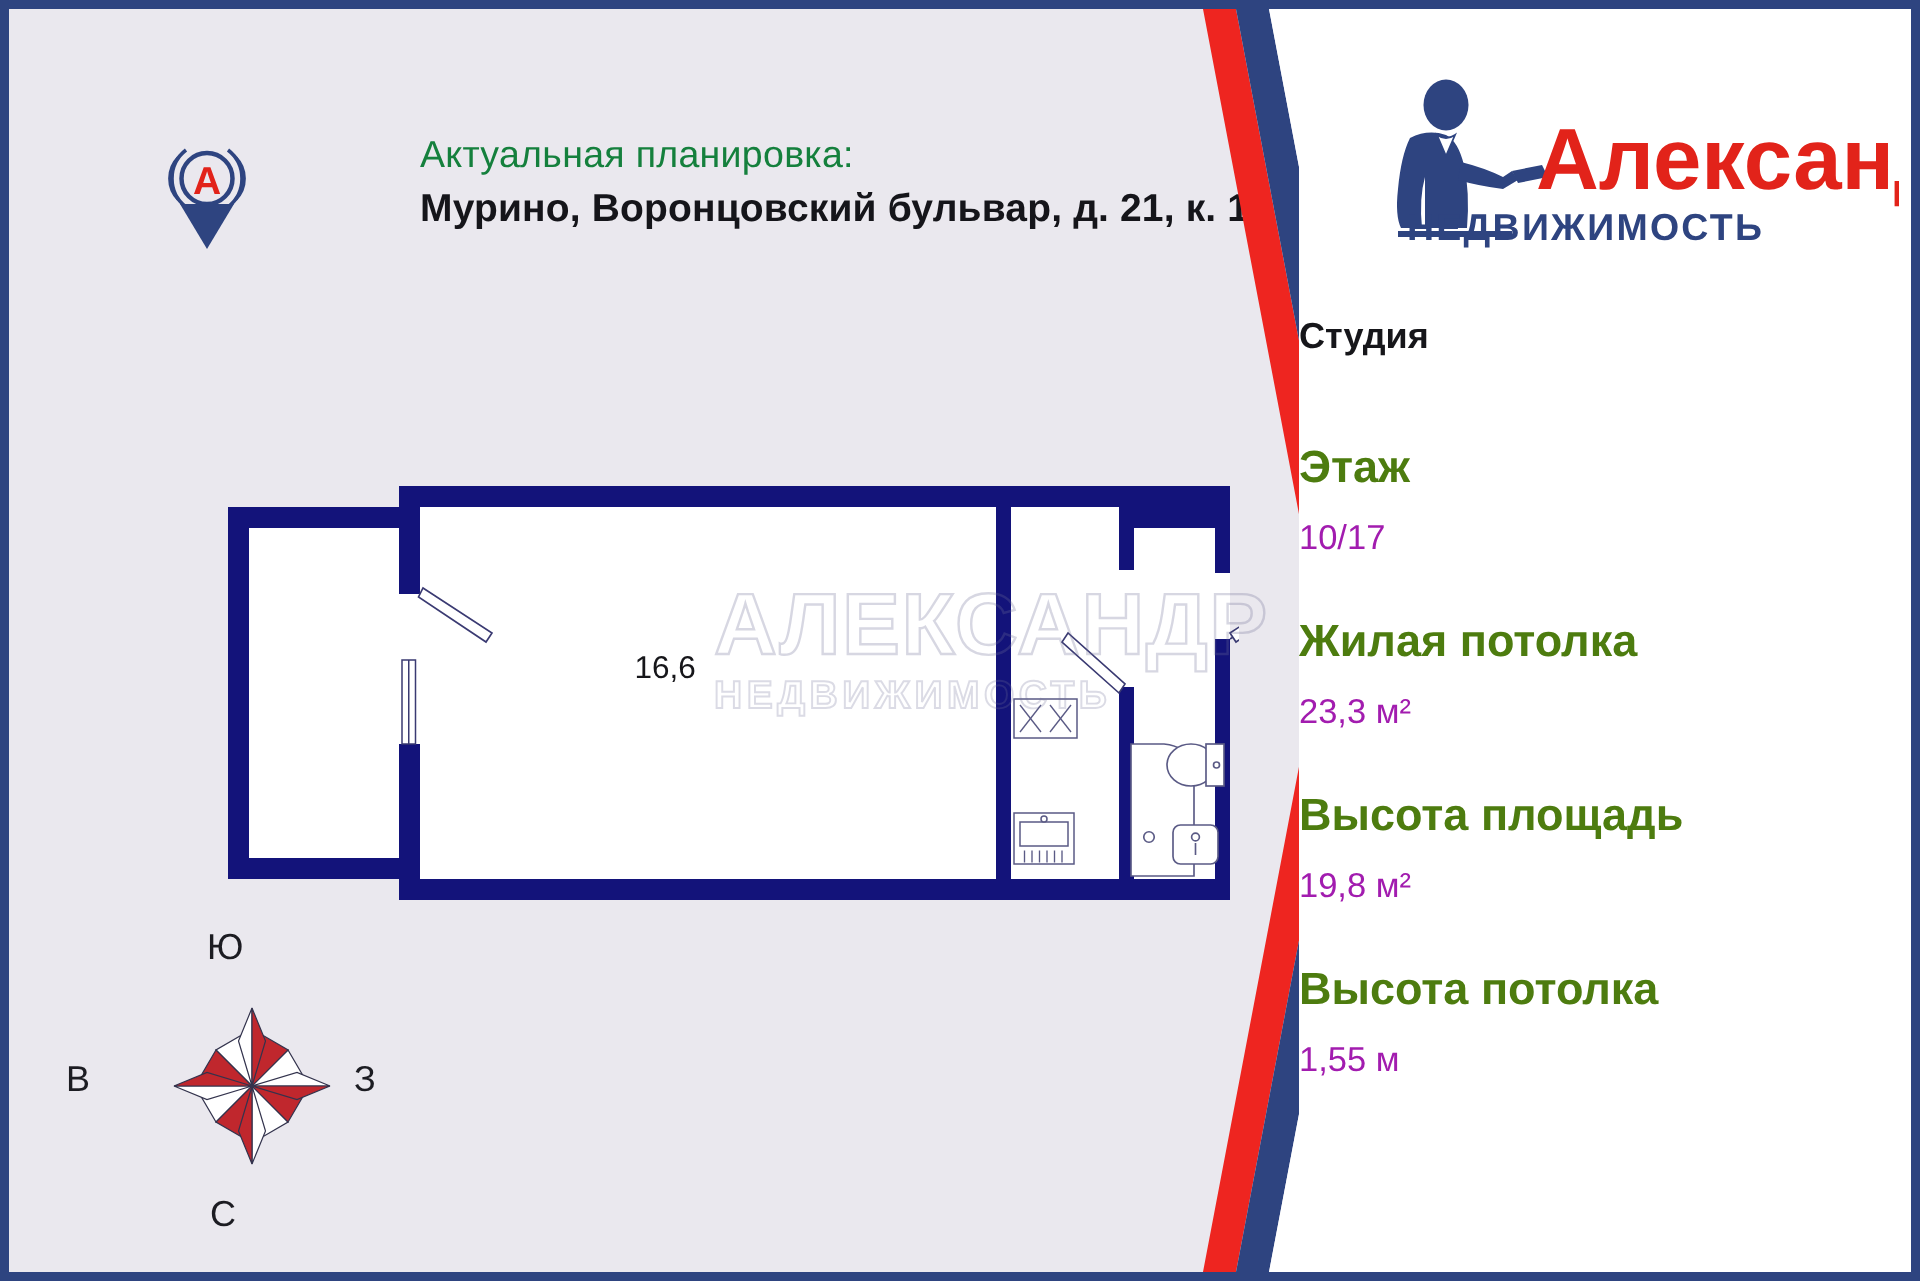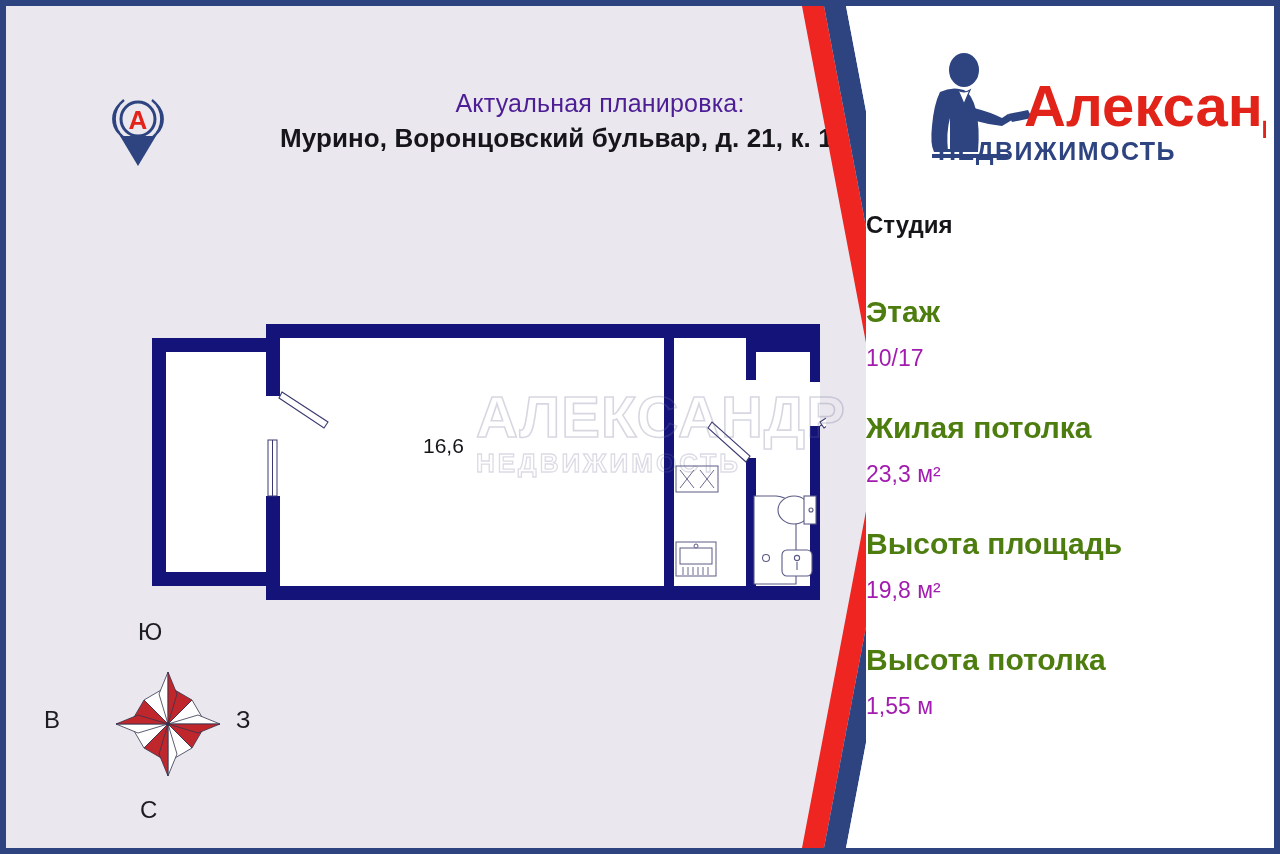--- a/index.html
+++ b/index.html
@@ -15,21 +15,21 @@
   .left-panel{position:absolute;left:0;top:0;width:860px;height:842px;
               background:#eae8ee;}
   
   .chev{position:absolute;top:0;height:842px;width:200px;left:760px;}
   .chev svg{display:block;}
 
   
   .hdr{position:absolute;left:104px;top:80px;width:700px;height:92px;}
   .pin{position:absolute;left:0;top:4px;width:56px;height:78px;}
   .hdr-text{position:absolute;left:170px;top:0;width:640px;text-align:left;}
-  .hdr-line1{font-size:25px;color:#4c1d95;letter-spacing:.2px;line-height:34px;text-align:center;}
+  .hdr-line1{font-size:25px;color:#15803d;letter-spacing:.2px;line-height:34px;}
   .hdr-line2{font-size:26px;font-weight:bold;color:#15151a;line-height:36px;
              letter-spacing:.1px;}
 
   
   .plan{position:absolute;left:140px;top:312px;width:680px;height:286px;}
   .plan svg{display:block;}
   .area-label{position:absolute;left:417px;top:428px;font-size:21px;color:#16161a;}
 
   
   .wm-plan{position:absolute;left:470px;top:382px;width:330px;height:110px;

